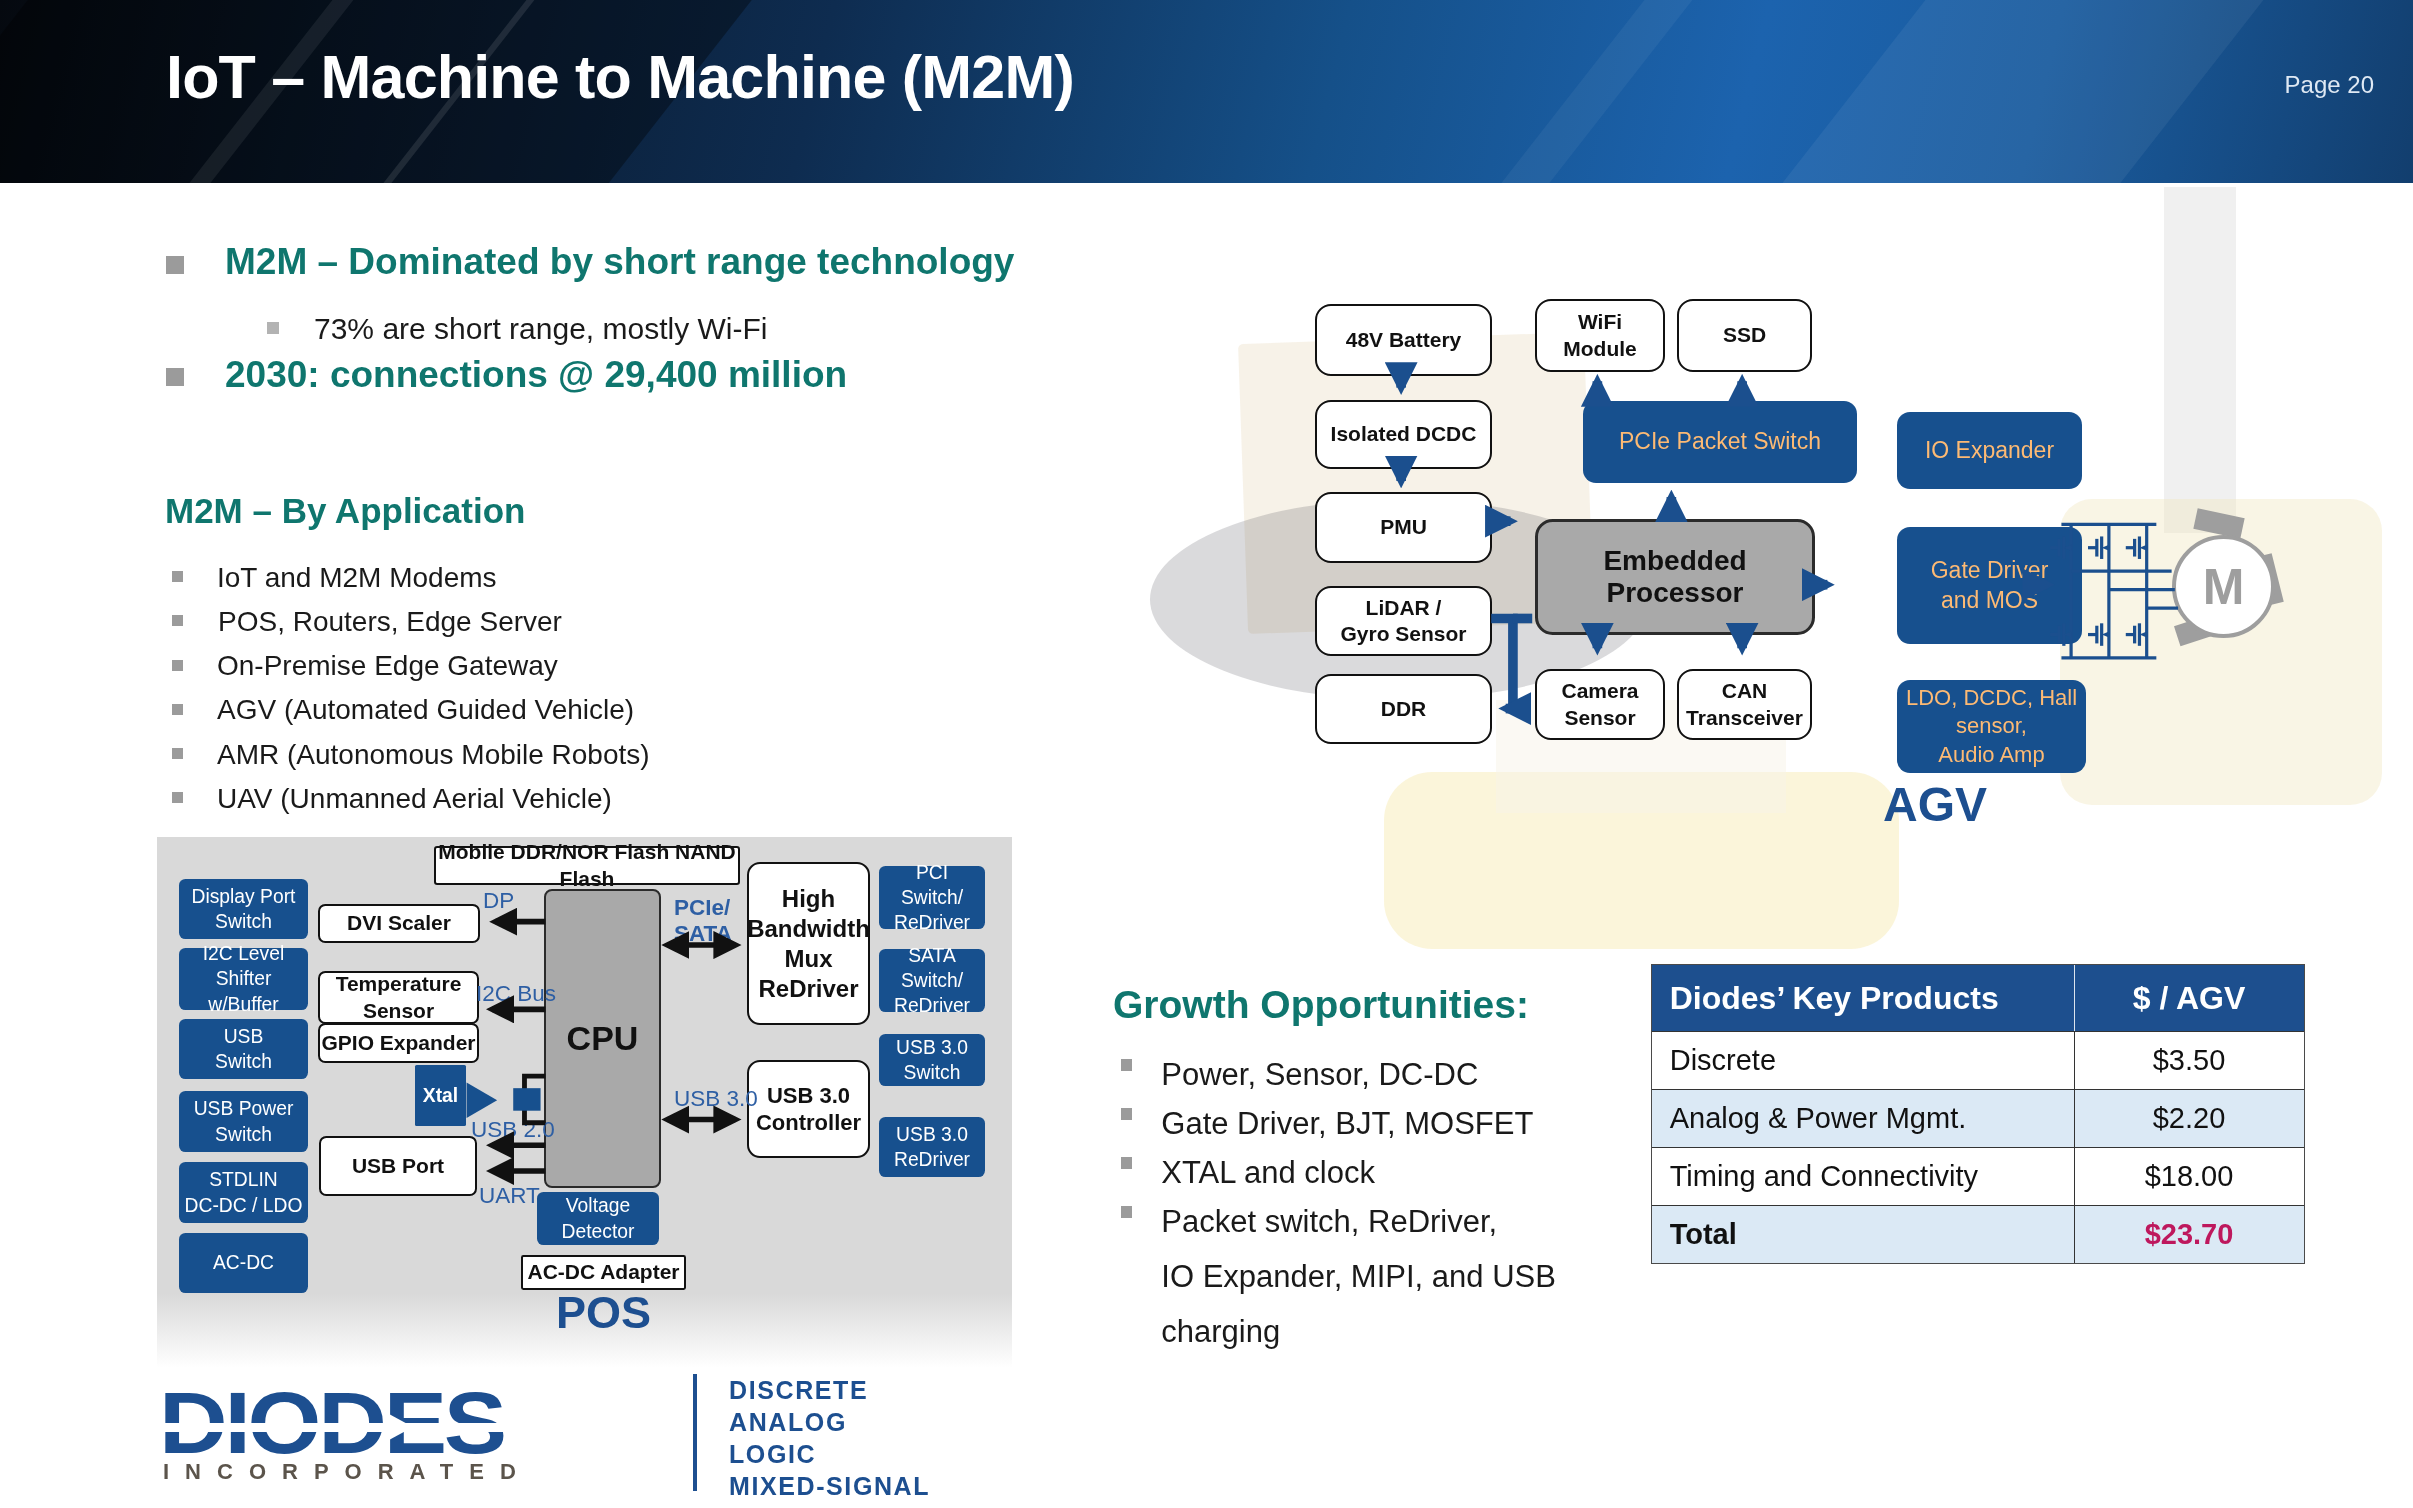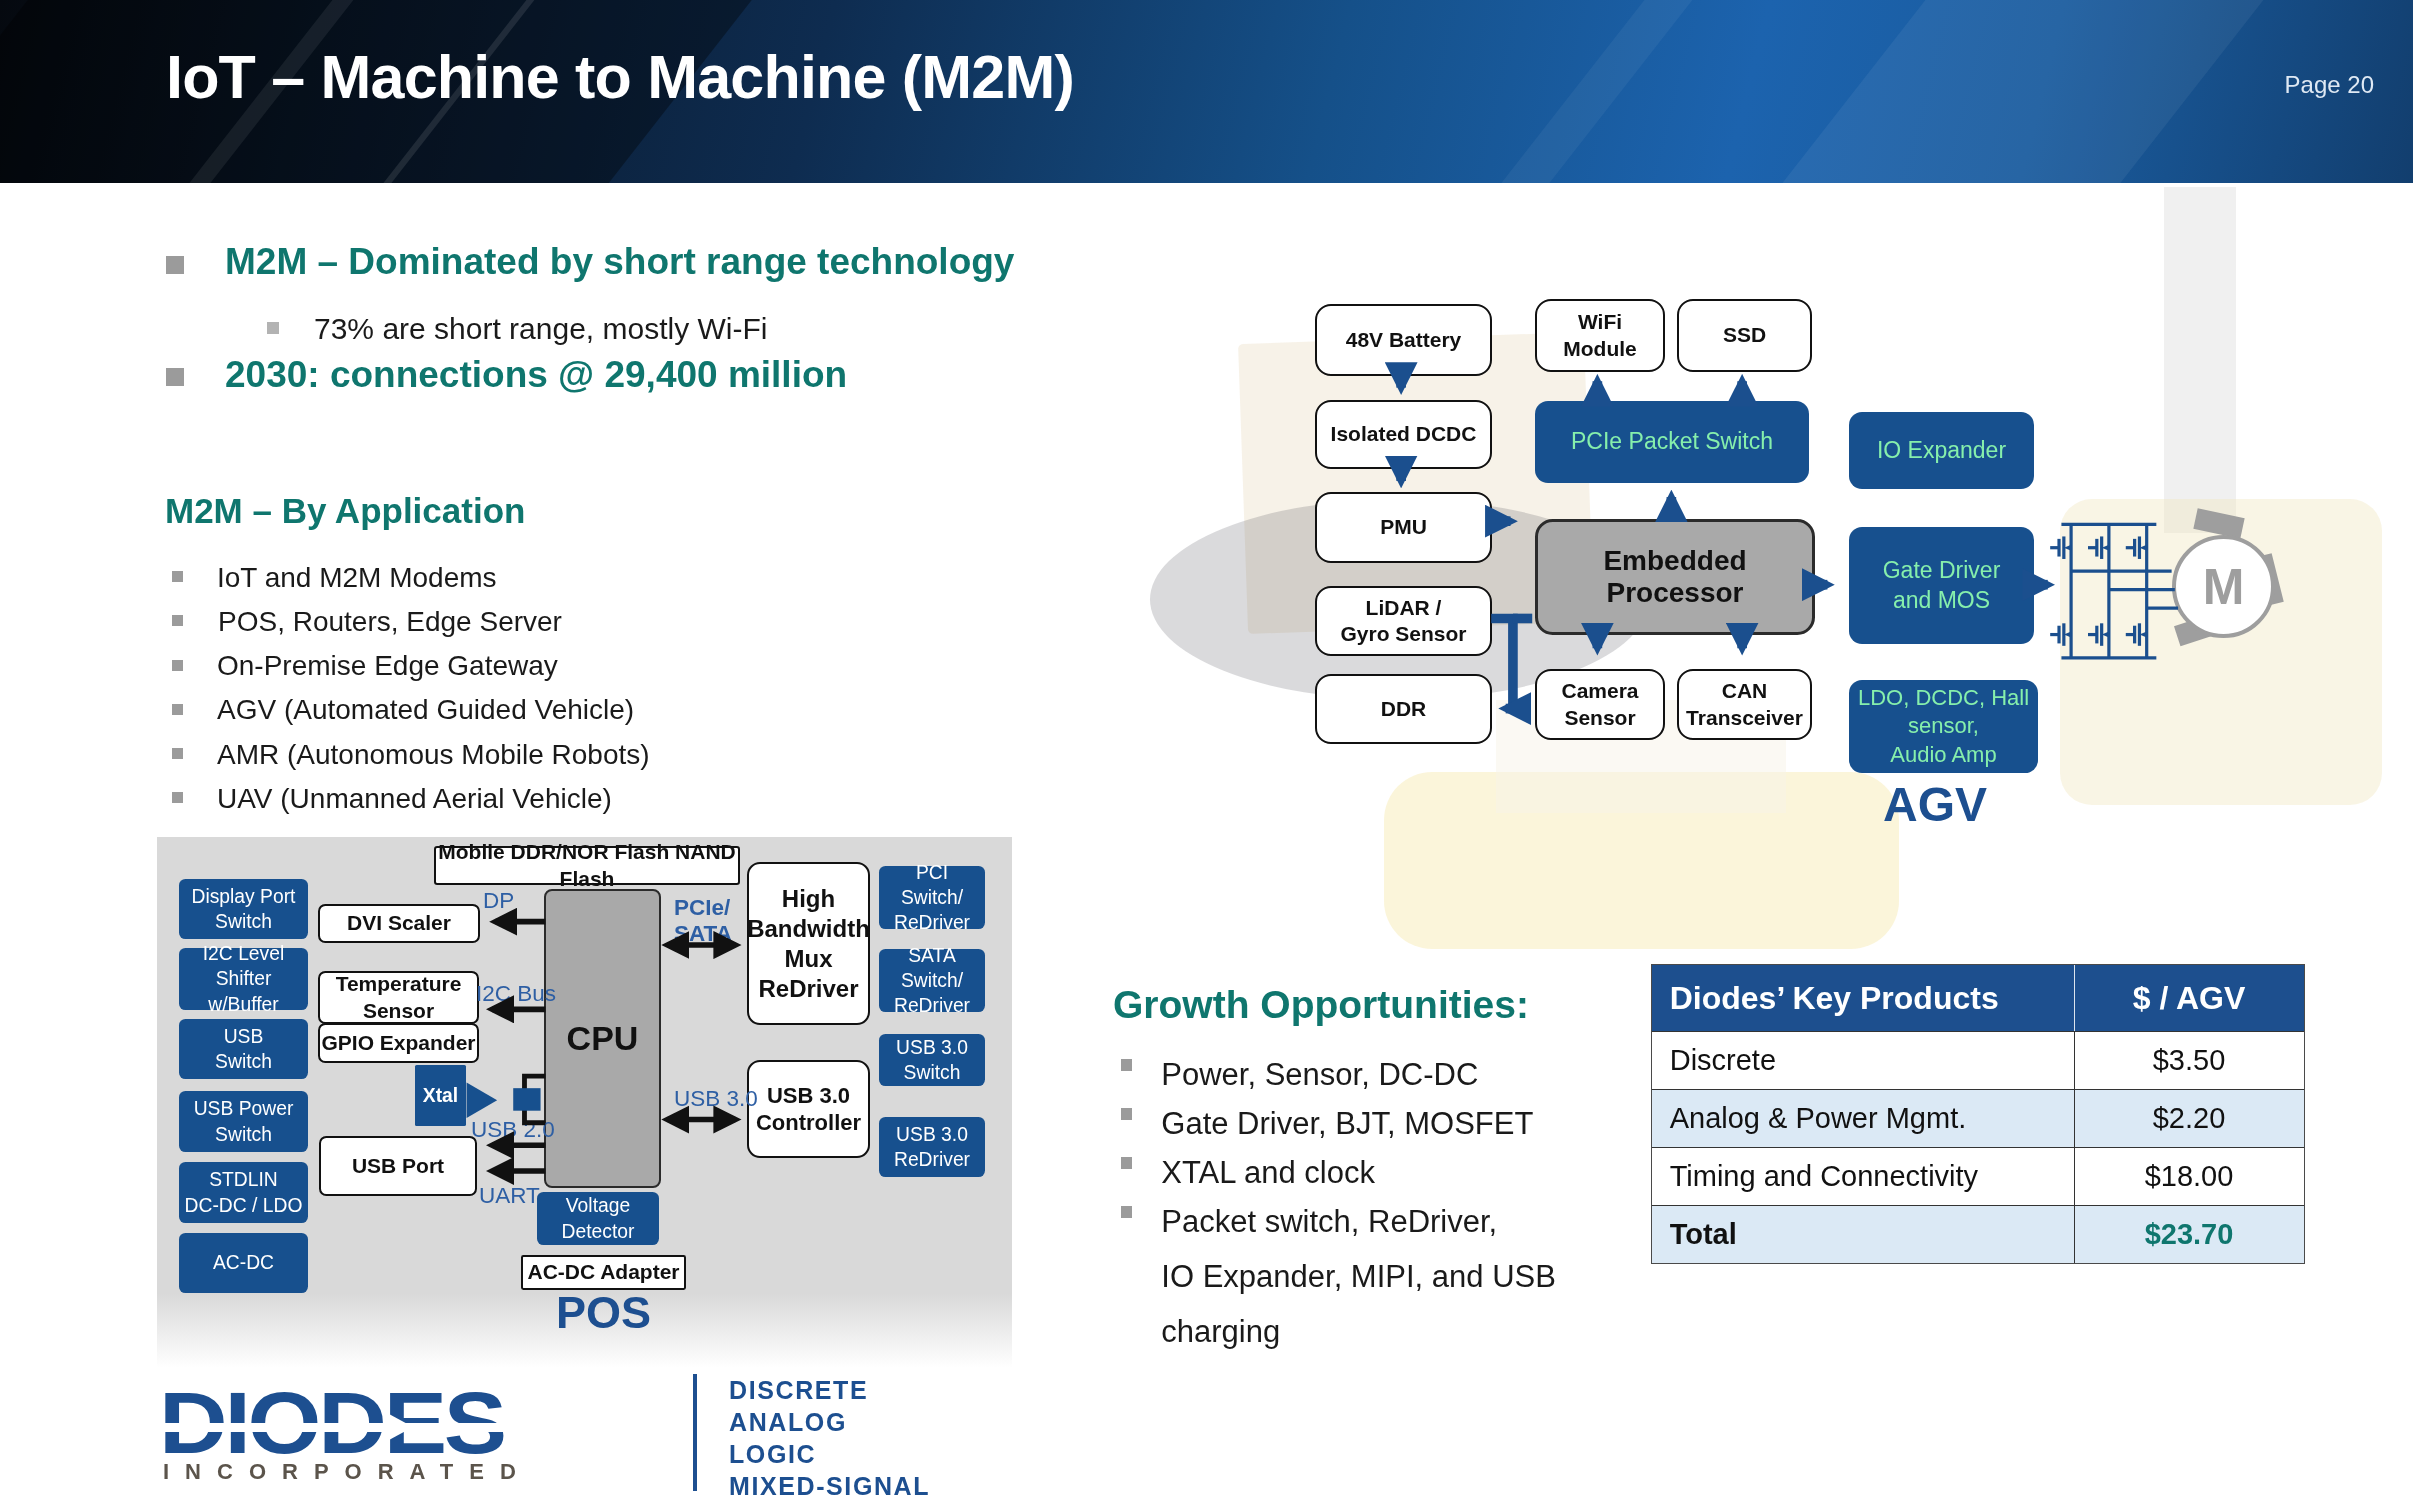--- a/index.html
+++ b/index.html
@@ -22,23 +22,23 @@
 
   
   .bullet-sq{position:absolute;background:#9b9b9b;}
   .blue-head{position:absolute;color:#0f766e;font-weight:bold;}
   .black-text{position:absolute;color:#1a1a1a;}
 
   
   .wbox{position:absolute;background:#ffffff;border:2.4px solid #111;border-radius:16px;
         display:flex;align-items:center;justify-content:center;text-align:center;
         font-weight:bold;font-size:21px;color:#111;white-space:pre-line;line-height:1.25;}
-  .bbox{position:absolute;background:#17508e;border-radius:13px;color:#86efac;
-        display:flex;align-items:center;justify-content:center;text-align:center;
-        font-size:23px;white-space:pre-line;line-height:1.3;}
+  .bbox{position:absolute;background:#17508e;border-radius:13px;color:#fdba74;
+        display:flex;align-items:center;justify-content:center;text-align:center;
+        font-size:23px;white-space:pre-line;line-height:1.3;margin-left:48px;}
   .graybox{position:absolute;background:#a9a9a9;border:3.2px solid #2b2b2b;border-radius:17.7px;
         display:flex;align-items:center;justify-content:center;text-align:center;
         font-weight:bold;color:#111;}
   .pos-panel{position:absolute;left:157px;top:837px;width:855px;height:531px;
         background:linear-gradient(to bottom,#d9d9d9 0%,#d9d9d9 86%,rgba(217,217,217,0) 100%);}
   .pos-bbox{position:absolute;background:#17508e;border-radius:6.4px;color:#fff;
         display:flex;align-items:center;justify-content:center;text-align:center;
         font-size:19.3px;white-space:pre-line;line-height:1.3;}
   .pos-wbox{position:absolute;background:#ffffff;border:2.4px solid #111;border-radius:7.2px;
         display:flex;align-items:center;justify-content:center;text-align:center;
@@ -55,21 +55,21 @@
   
   .ktable{position:absolute;left:1651px;top:964px;width:652px;border:1.6px solid #4a4a4a;
           border-collapse:collapse;background:#fff;}
   .ktable .hrow{display:flex;height:66px;background:#1d4f8e;color:#fff;font-weight:bold;font-size:32px;}
   .ktable .row{display:flex;height:57px;font-size:29px;color:#111;border-top:1.6px solid #333;}
   .ktable .c1{width:422px;display:flex;align-items:center;padding-left:17.7px;box-sizing:border-box;}
   .ktable .c2{width:229px;display:flex;align-items:center;justify-content:center;border-left:1.6px solid #333;box-sizing:border-box;}
   .ktable .hrow .c2{border-left:1.6px solid rgba(255,255,255,0.85);}
   .ktable .shaded{background:#dbe9f5;}
   .ktable .total .c1{font-weight:bold;}
-  .ktable .total .c2{font-weight:bold;color:#0f766e;}
+  .ktable .total .c2{font-weight:bold;color:#be185d;}
 
   
   .motor-tab{position:absolute;background:#9e9e9e;}
   .motor-circle{position:absolute;left:2172px;top:535px;width:95px;height:95px;border-radius:50%;
         background:#fff;border:4.8px solid #9e9e9e;display:flex;align-items:center;justify-content:center;
         color:#9e9e9e;font-weight:bold;font-size:50px;}
 
   
   .logo-word{position:absolute;left:159px;top:1369px;color:#1d4f90;font-size:95px;font-weight:bold;
              letter-spacing:-3.2px;transform:scaleY(0.92);}

